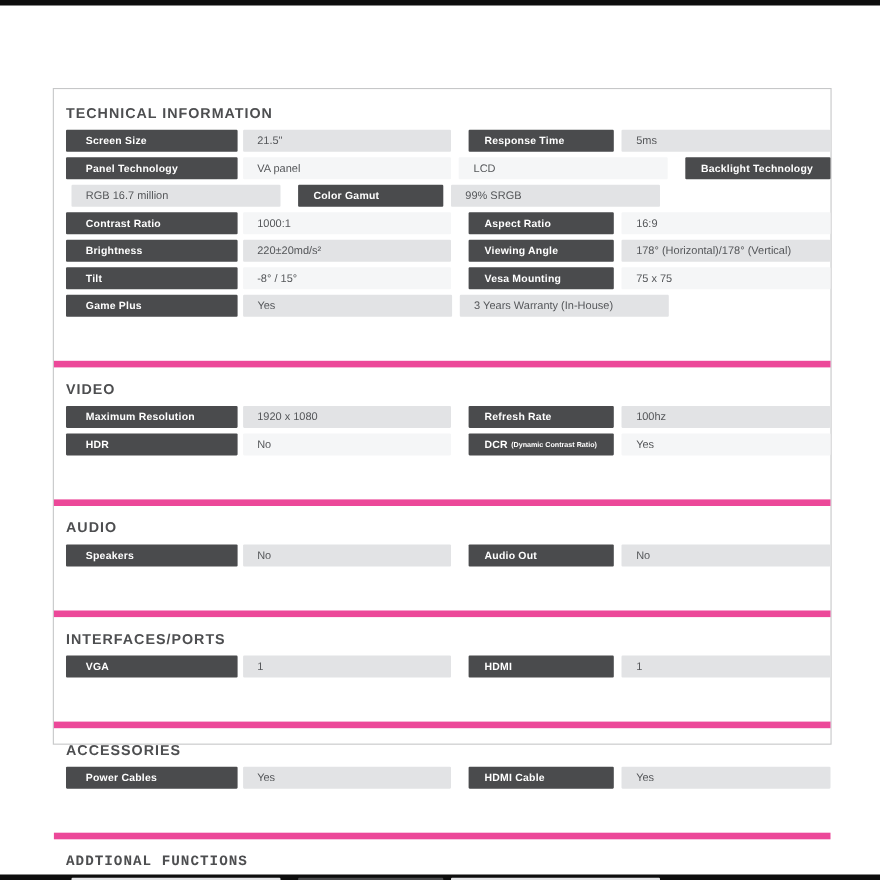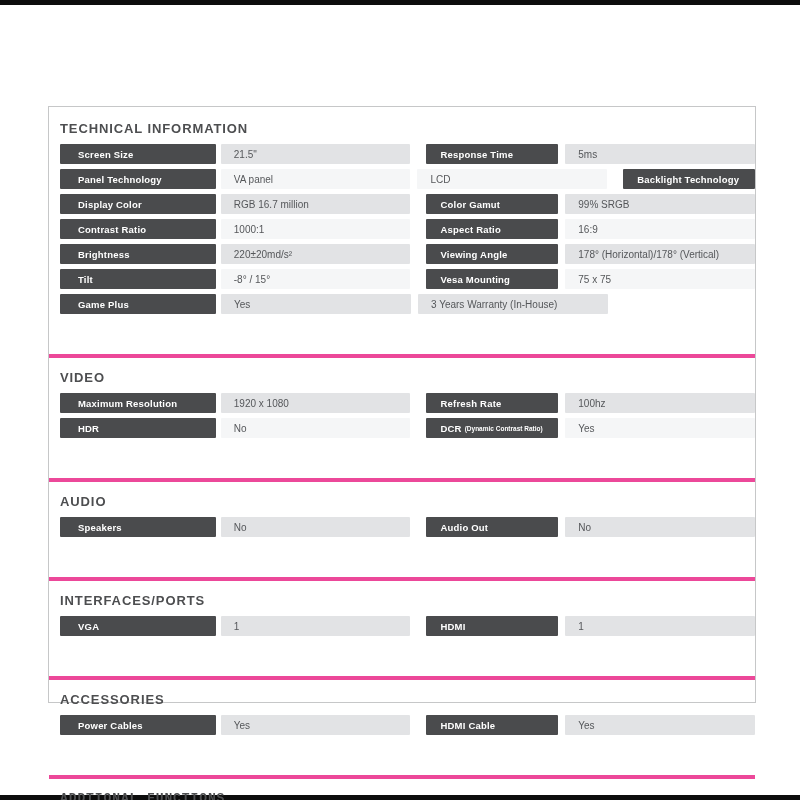--- a/index.html
+++ b/index.html
@@ -4,26 +4,26 @@
 <style>
   html,body{margin:0;padding:0;}
   body{
     width:800px;height:800px;position:relative;background:#ffffff;overflow:hidden;
     font-family:"Liberation Sans", sans-serif;
   }
   .edge-bar{position:absolute;left:0;width:800px;height:5px;background:#0d0d0d;}
   .edge-bar.top{top:0;}
   .edge-bar.bottom{top:795px;}
   .spec-card{
-    position:absolute;left:48px;top:106px;width:708px;height:597px;
+    position:absolute;left:48px;top:80px;width:708px;height:597px;
     background:#ffffff;border:1px solid #c6c7c8;box-sizing:border-box;
     display:flex;flex-direction:column;
   }
   .section{box-sizing:border-box;padding:12px 0 0 11px;}
-  .section + .section{border-top:4px solid #ec4899;margin-top:40px;}
+  .section + .section{border-top:6px solid #ec4899;margin-top:40px;}
   .sec-tech{height:223px;padding-top:14px;}
   .sec-video{height:90px;}
   .sec-audio{height:70px;}
   .sec-ports{height:70px;}
   .sec-acc{height:71px;}
   .sec-add{flex:1;font-family:Liberation Mono, monospace;}
   .sec-title{
     font-size:13px;font-weight:bold;color:#4d4e50;letter-spacing:0.9px;
   }
   .rows{margin-top:8px;}
@@ -68,23 +68,20 @@
         <div class="cell lab">
             <span>Panel Technology</span>
           </div>
         <div class="cell val">VA panel</div>
         <div class="cell val val2">LCD</div>
         <div class="cell lab lab2">
             <span>Backlight Technology</span>
           </div>
       </div>
       <div class="row stripe-a">
-        <div class="cell lab">
-            <span>Display Color</span>
-          </div>
         <div class="cell val">RGB 16.7 million</div>
         <div class="cell lab lab2">
             <span>Color Gamut</span>
           </div>
         <div class="cell val val2">99% SRGB</div>
       </div>
       <div class="row stripe-b">
         <div class="cell lab">
             <span>Contrast Ratio</span>
           </div>

